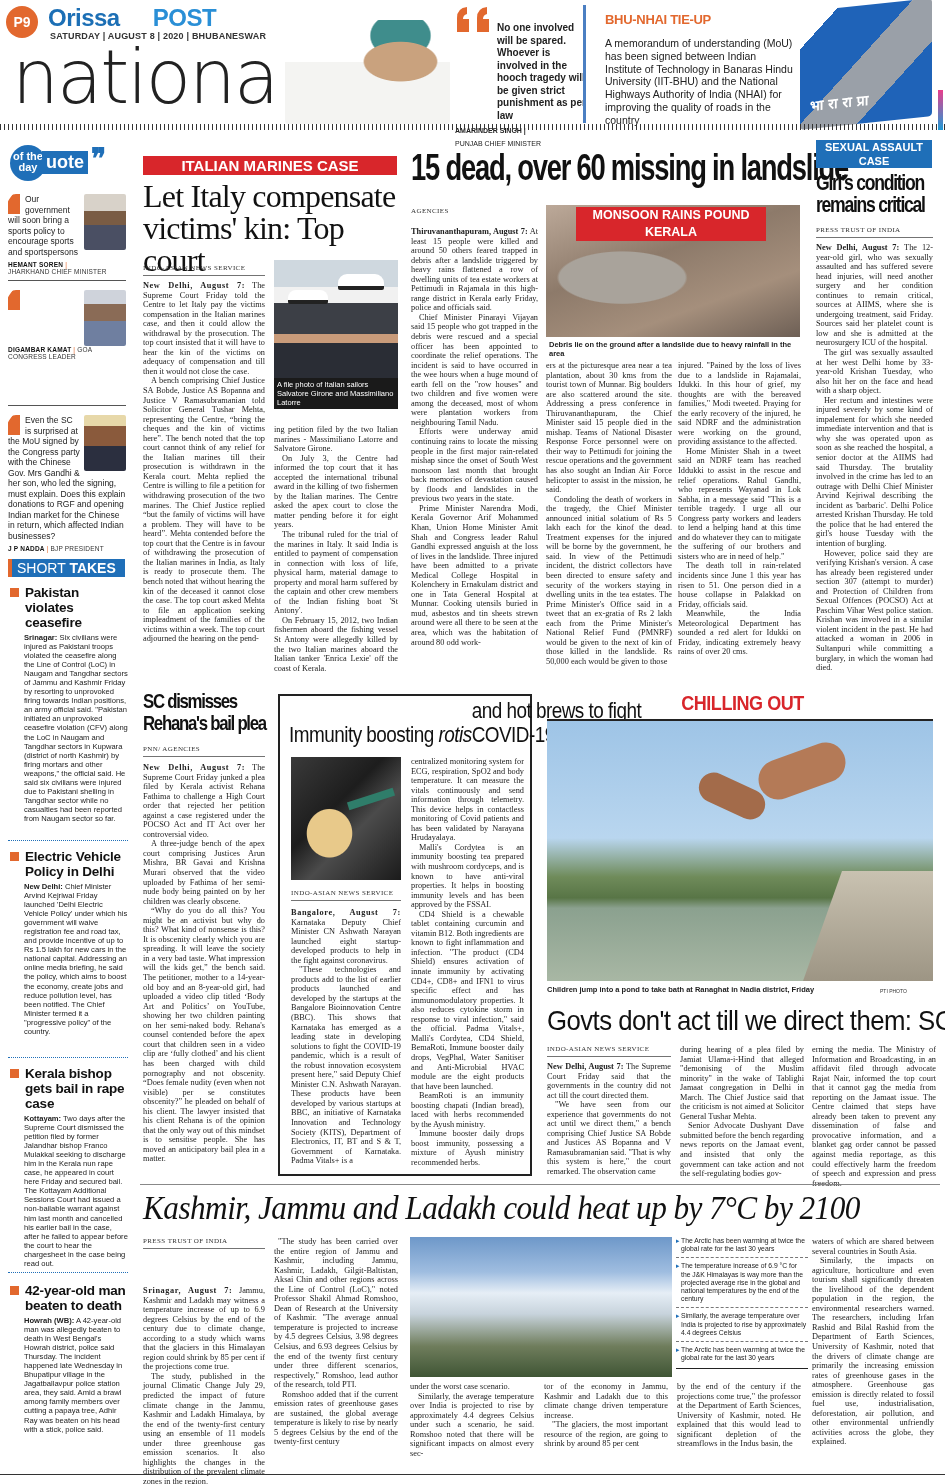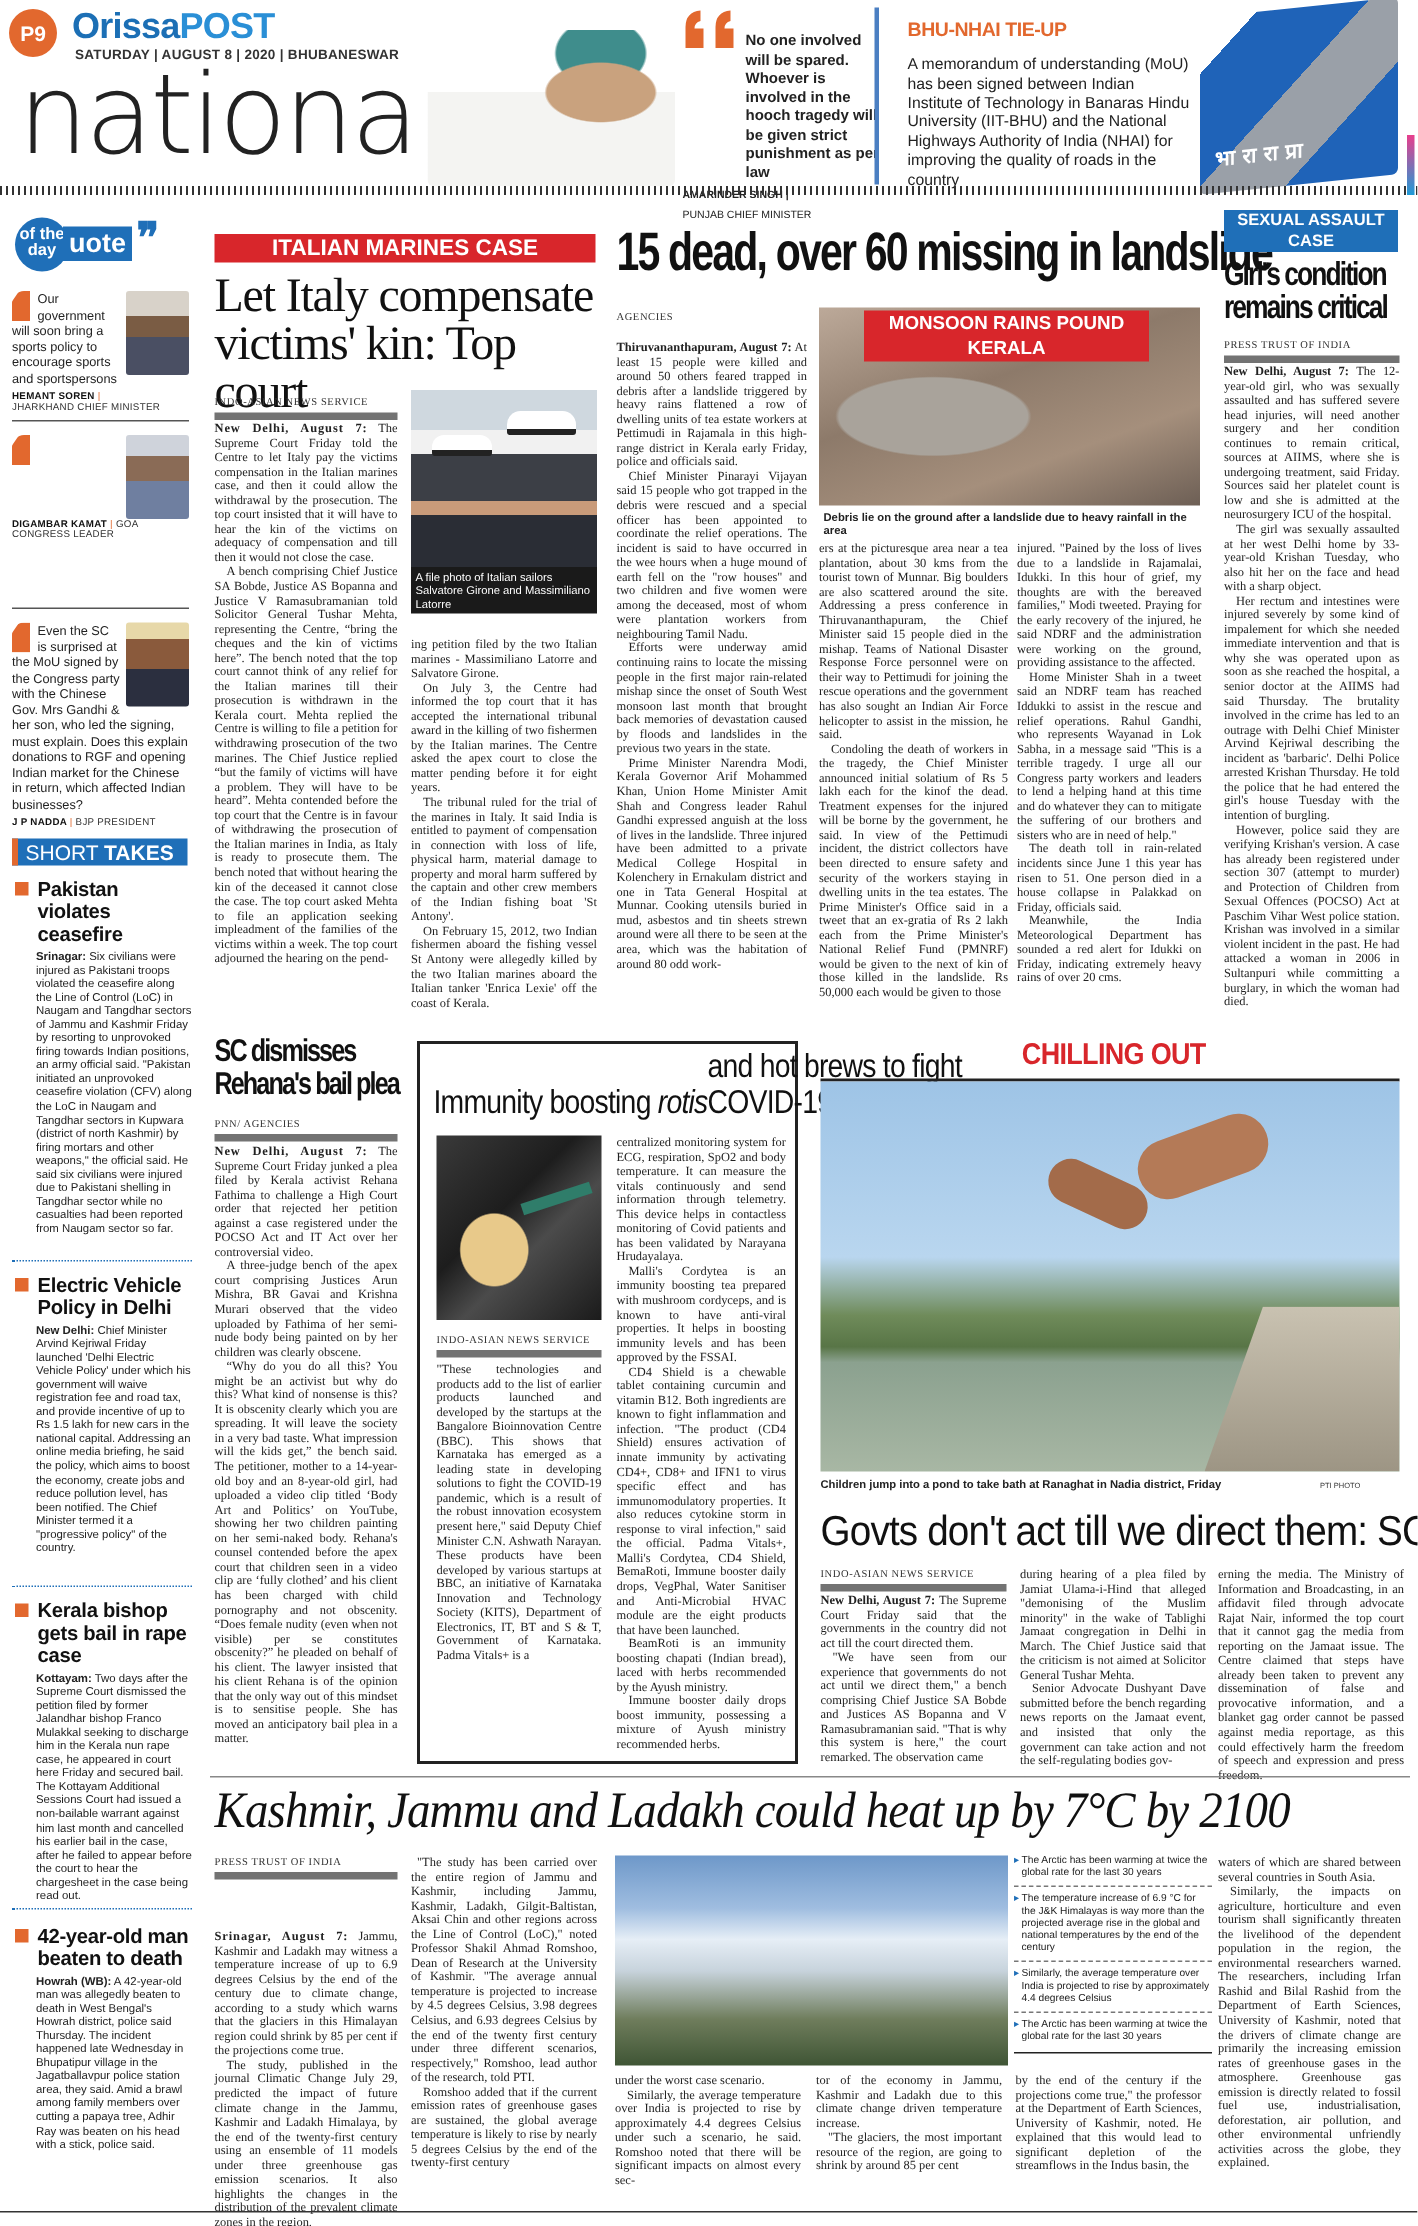--- a/index.html
+++ b/index.html
@@ -2,21 +2,21 @@
 <html><head>
 <meta charset="utf-8">
 <style>
   * { box-sizing: border-box; margin: 0; padding: 0; }
   body { width: 945px; height: 1484px; background: #fff; font-family: "Liberation Serif", serif; color: #1a1a1a; position: relative; overflow: hidden; }
   .abs { position: absolute; }
 
   
   .pbadge { left: 6px; top: 6px; width: 32px; height: 32px; border-radius: 50%; background: #e2682e; color: #fff; font: bold 14px "Liberation Sans", sans-serif; display:flex; align-items:center; justify-content:center; }
   .logo { left: 48px; top: 4px; font: bold 24px "Liberation Sans", sans-serif; color: #1c6fb5; letter-spacing: -0.5px; }
-  .logo b { color: #2a8fd6; }
+  .logo b { color: #2a8fd6; margin-left: 33px; }
   .dateline { left: 50px; top: 31px; font: bold 9px "Liberation Sans", sans-serif; color: #333; letter-spacing: 0.2px; }
   .section-title { left: 12px; top: 40px; font: 300 74px "DejaVu Sans", sans-serif; letter-spacing: -2px; color: #222; line-height: 1; }
   .cm-photo { left: 285px; top: 20px; width: 165px; height: 104px; background: radial-gradient(ellipse at 70% 40%, #c9a27e 0 22%, transparent 23%), radial-gradient(ellipse at 70% 15%, #3f8d8c 0 18%, transparent 19%), linear-gradient(#fff 0 40%, #f4f4f2 40%); border-radius: 4px; }
   .quote-mark { left: 455px; top: 6px; width: 40px; height: 28px; }
   .top-quote { left: 455px; top: 22px; width: 135px; font: bold 10px "Liberation Sans", sans-serif; line-height: 12.5px; color: #222; }
   .top-quote .by { font-size: 7px; margin-top: 3px; display:block; }
   .vdiv { left: 583px; top: 5px; width: 3px; height: 118px; background: #4b7fc2; }
   .bhu-title { left: 605px; top: 12px; font: bold 13px "Liberation Sans", sans-serif; color: #e2682e; letter-spacing: -0.3px; }
   .bhu-body { left: 605px; top: 37px; width: 190px; font: 10.5px "Liberation Sans", sans-serif; line-height: 12.8px; color: #222; }
   .nhai-logo { left: 800px; top: 5px; width: 132px; height: 118px; background: linear-gradient(135deg, #fff 0 15%, #1f63b8 15% 45%, #9aa0a8 45% 70%, #1f63b8 70%); border-radius: 4px; color: #fff; font: bold 14px "DejaVu Sans", sans-serif; display:flex; align-items:flex-end; justify-content:flex-start; padding: 0 0 14px 10px; transform: skewY(-6deg); }
@@ -40,21 +40,21 @@
   .st-item h3::before { content:""; position:absolute; left: 2px; top: 3px; width: 9px; height: 9px; background:#e2682e; }
   .st-item p { font: 7.6px "Liberation Sans", sans-serif; line-height: 9.05px; padding-left: 16px; margin-top: 3px; color:#222; }
   .st-item p b { font-weight: bold; }
   .dots { left: 8px; width: 120px; height: 1px; border-top: 1.5px dotted #1f6fb8; }
 
   
   .kicker-red { background: #d8262b; color:#fff; font: bold 15px "Liberation Sans", sans-serif; text-align:center; line-height: 19px; }
   .kicker-blue { background: #1f6fb8; color:#fff; font: bold 11px "Liberation Sans", sans-serif; text-align:center; line-height: 14px; }
   .hl-serif { font-family: "Liberation Serif", serif; color:#111; letter-spacing: -0.8px; }
   .hl-cond { font-family: "Liberation Sans", sans-serif; font-weight: bold; color:#111; letter-spacing: -1.6px; transform-origin: left top; }
-  .agency { font: 7px "Liberation Serif", serif; letter-spacing: 0.4px; color:#333; border-bottom: 5px solid #737373; padding-bottom: 3px; }
+  .agency { font: 7px "Liberation Serif", serif; letter-spacing: 0.4px; color:#333; border-bottom: 1px solid #737373; padding-bottom: 3px; }
   .body { font: 8.3px "Liberation Serif", serif; line-height: 9.55px; color:#222; text-align: justify; hyphens: auto; }
   .body p { text-indent: 8px; }
   .body p:first-child { text-indent: 0; }
   .body b { font-weight: bold; letter-spacing: 0.6px; }
   .photo { overflow:hidden; }
   .caption-dark { background: #1a1a1a; color:#fff; font: 7.5px "Liberation Sans", sans-serif; line-height: 9px; padding: 2px 3px; }
   .caption { font: bold 7.5px "Liberation Sans", sans-serif; color:#222; }
   .hline { background:#222; height:1.5px; }
 </style>
 </head>
@@ -189,20 +189,21 @@
   <p>“Why do you do all this? You might be an activist but why do this? What kind of nonsense is this? It is obscenity clearly which you are spreading. It will leave the society in a very bad taste. What impression will the kids get,” the bench said. The petitioner, mother to a 14-year-old boy and an 8-year-old girl, had uploaded a video clip titled ‘Body Art and Politics’ on YouTube, showing her two children painting on her semi-naked body. Rehana's counsel contended before the apex court that children seen in a video clip are ‘fully clothed’ and his client has been charged with child pornography and not obscenity. “Does female nudity (even when not visible) per se constitutes obscenity?” he pleaded on behalf of his client. The lawyer insisted that his client Rehana is of the opinion that the only way out of this mindset is to sensitise people. She has moved an anticipatory bail plea in a matter.</p>
 </div>
 
 <div class="abs" style="left:278px;top:694px;width:254px;height:482px;border:2px solid #222"></div>
 <div class="abs" style="left:289px;top:699px;width:240px;font:22px 'Liberation Sans',sans-serif;line-height:24px;color:#111;letter-spacing:-0.6px;transform:scaleX(0.86);transform-origin:left top;white-space:nowrap"><span>Immunity boosting </span><i>rotis</i><span style="white-space:normal;display:inline-block;width:260px"> and hot brews to fight COVID-19</span></div>
 <div class="abs photo" style="left:291px;top:757px;width:110px;height:123px;background:radial-gradient(ellipse at 35% 62%, #e8c98a 0 22%, transparent 23%),linear-gradient(135deg,#3a3a3a 0%,#1d1d1d 40%,#4b4b4b 60%,#1b1b1b 100%)">
   <div style="position:absolute;left:56px;top:38px;width:48px;height:8px;background:#2f7d6a;transform:rotate(-18deg)"></div>
 </div>
 <div class="abs agency" style="left:291px;top:889px;width:110px">INDO-ASIAN NEWS SERVICE</div>
 <div class="abs body" style="left:291px;top:908px;width:110px">
+  <p><b>Bangalore, August 7:</b><span> Karnataka Deputy Chief Minister CN Ashwath Narayan launched eight startup-developed products to help in the fight against coronavirus.</span></p>
   <p>"These technologies and products add to the list of earlier products launched and developed by the startups at the Bangalore Bioinnovation Centre (BBC). This shows that Karnataka has emerged as a leading state in developing solutions to fight the COVID-19 pandemic, which is a result of the robust innovation ecosystem present here," said Deputy Chief Minister C.N. Ashwath Narayan. These products have been developed by various startups at BBC, an initiative of Karnataka Innovation and Technology Society (KITS), Department of Electronics, IT, BT and S &amp; T, Government of Karnataka. Padma Vitals+ is a</p>
 </div>
 <div class="abs body" style="left:411px;top:757px;width:113px">
   <p style="text-indent:0">centralized monitoring system for ECG, respiration, SpO2 and body temperature. It can measure the vitals continuously and send information through telemetry. This device helps in contactless monitoring of Covid patients and has been validated by Narayana Hrudayalaya.</p>
   <p>Malli's Cordytea is an immunity boosting tea prepared with mushroom cordyceps, and is known to have anti-viral properties. It helps in boosting immunity levels and has been approved by the FSSAI.</p>
   <p>CD4 Shield is a chewable tablet containing curcumin and vitamin B12. Both ingredients are known to fight inflammation and infection. "The product (CD4 Shield) ensures activation of innate immunity by activating CD4+, CD8+ and IFN1 to virus specific effect and has immunomodulatory properties. It also reduces cytokine storm in response to viral infection," said the official. Padma Vitals+, Malli's Cordytea, CD4 Shield, BemaRoti, Immune booster daily drops, VegPhal, Water Sanitiser and Anti-Microbial HVAC module are the eight products that have been launched.</p>
   <p>BeamRoti is an immunity boosting chapati (Indian bread), laced with herbs recommended by the Ayush ministry.</p>
   <p>Immune booster daily drops boost immunity, possessing a mixture of Ayush ministry recommended herbs.</p>
 </div>
 

